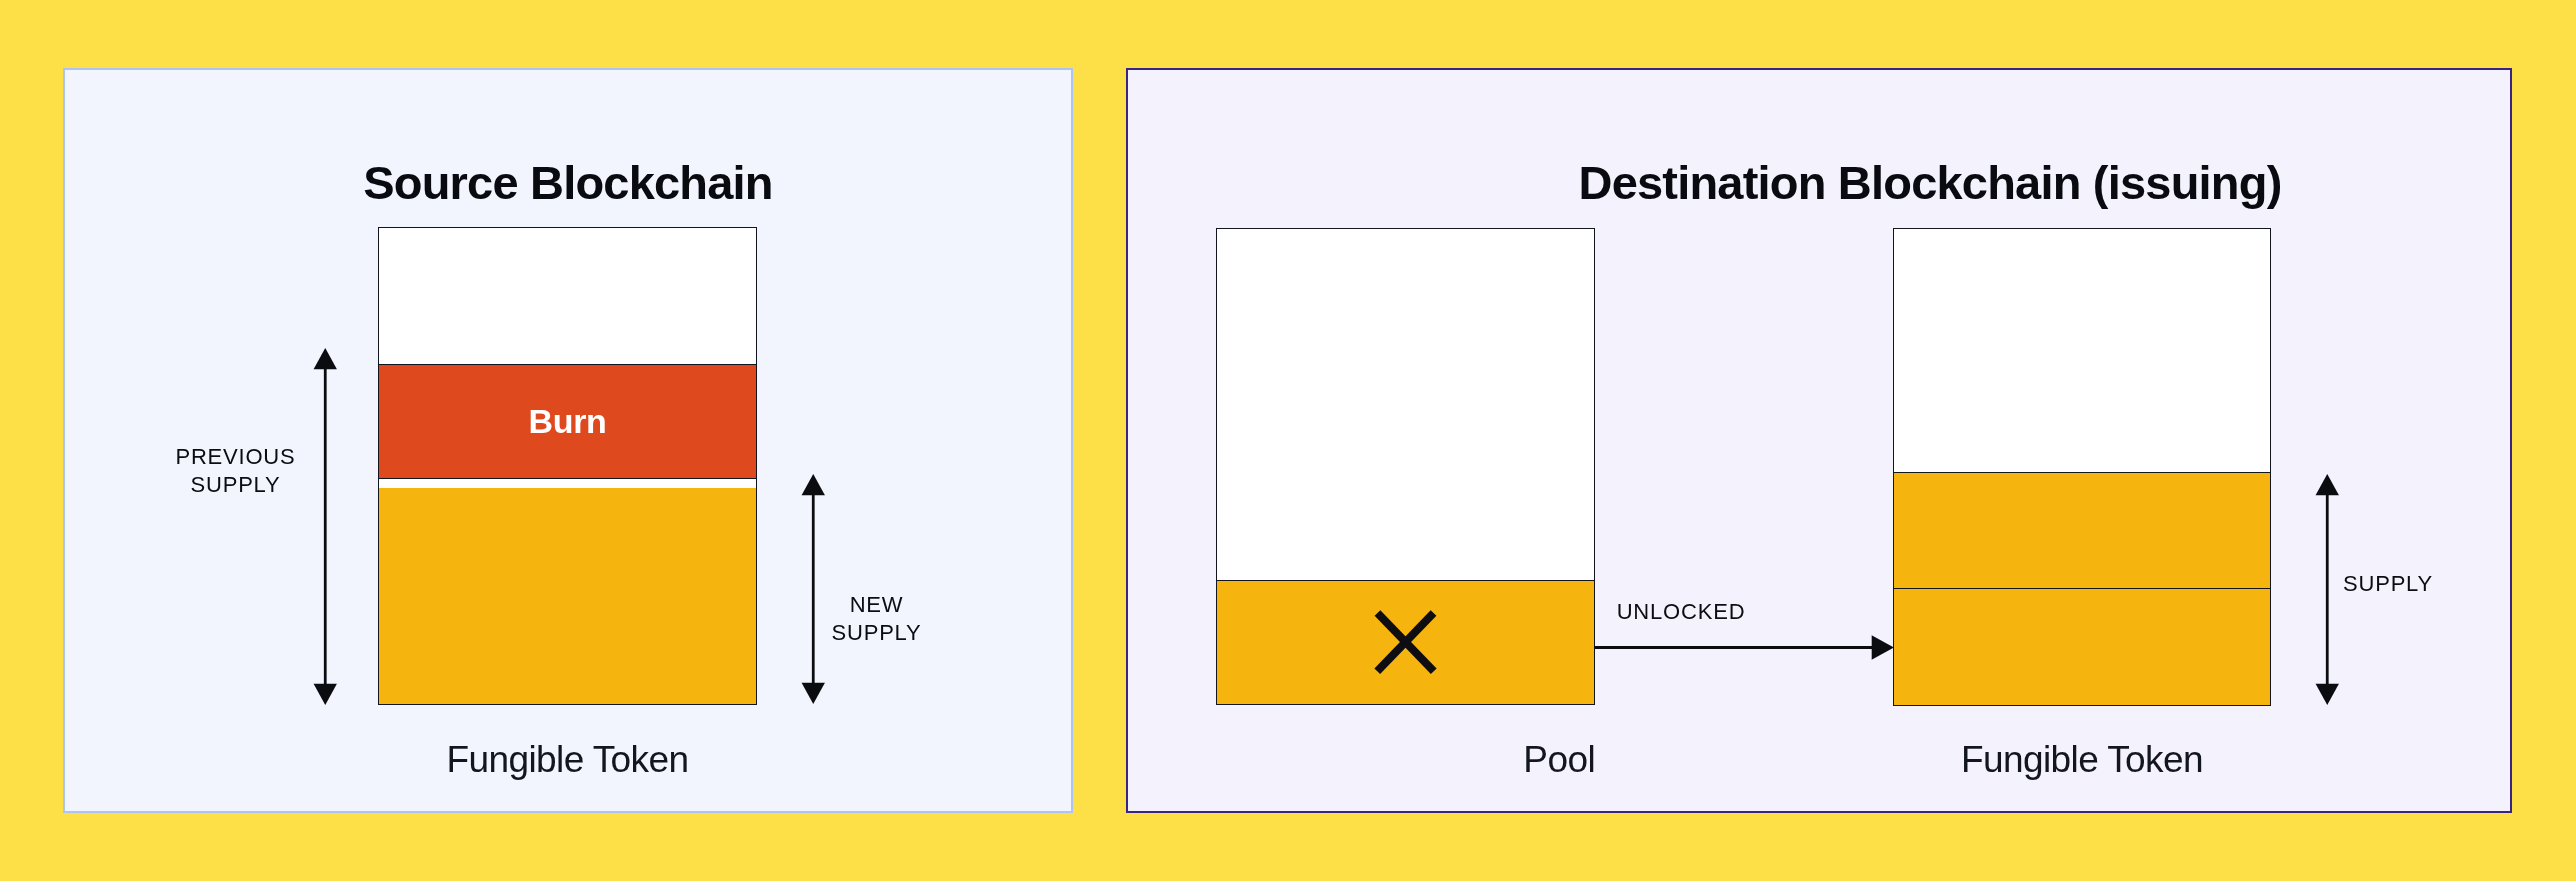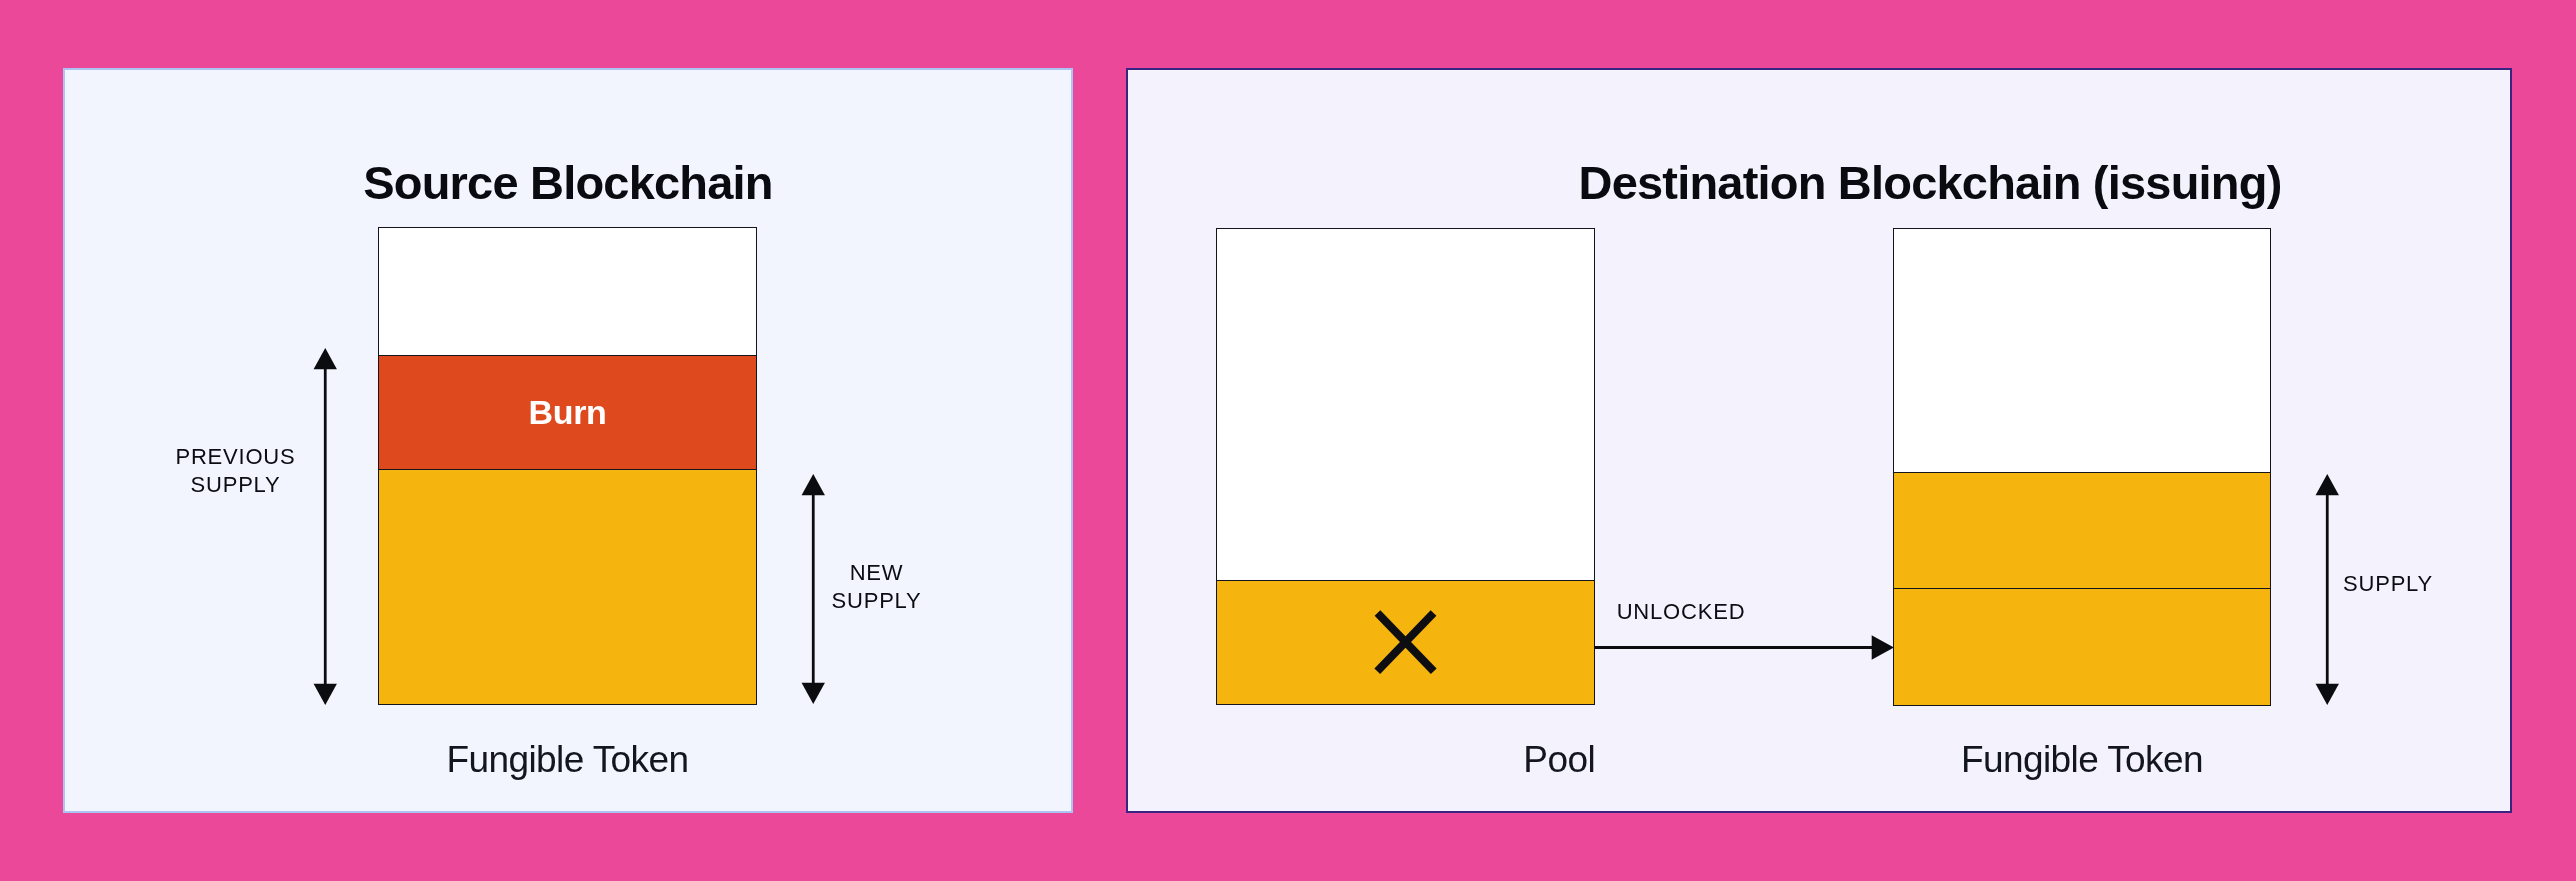--- a/index.html
+++ b/index.html
@@ -1,21 +1,21 @@
 <!DOCTYPE html>
 <html style="font-size:9px"><head>
 <meta charset="utf-8">
 <style>
   html, body { margin: 0; padding: 0; background: #ffffff; }
   * { box-sizing: border-box; }
   .canvas {
     position: relative;
     width: 2576px;
     height: 881px;
-    background: #ec4899;
+    background: #fde047;
     font-family: "Liberation Sans", sans-serif;
     color: #0b0c10;
     overflow: hidden;
     padding-left: 32px;
   }
 
   
   .panel { position: absolute; }
   .panel.source {
     left: 63px; top: 68px; width: 1010px; height: 745px;
@@ -40,21 +40,21 @@
   #destination-title { left: 1126px; top: 118px; width: 1576px; margin-left: 16px; }
 
   
   .bar {
     position: absolute;
     background: #ffffff;
     border: 1.7px solid #12151E;
     display: flex;
     flex-direction: column;
   }
-  #source-bar { left: 378px; top: 227px; width: 379px; height: 478px; }
+  #source-bar { left: 378px; top: 227px; width: 379px; height: 478px; gap: 9px; }
   #pool-bar   { left: 1216px; top: 228px; width: 379px; height: 477px; }
   #dest-bar   { left: 1893px; top: 228px; width: 378px; height: 478px; }
 
   .seg { width: 100%; }
   .seg.white { background: #ffffff; }
   .seg.red {
     background: #DE4A1E;
     border-top: 1.7px solid #12151E;
     border-bottom: 1.7px solid #12151E;
     display: flex; align-items: center; justify-content: center;
@@ -102,21 +102,21 @@
     position: absolute;
     text-align: center;
     font-size: 22px;
     font-weight: 400;
     letter-spacing: 0.8px;
     color: #0c0d12;
     line-height: 28px;
   }
   .measure-label .line { display: block; }
   #previous-supply-label { left: 124px;  top: 443px;  width: 223px; }
-  #new-supply-label      { left: 796px; top: 559px; width: 161px; }
+  #new-supply-label      { left: 796px; top: 591px; width: 161px; }
   #unlocked-label        { left: 1542px; top: 598px; width: 278px; }
   #supply-label          { left: 2313px; top: 570px; width: 150px; }
 
   
   .arrow-svg { position: absolute; display: block; }
   #previous-supply-arrow { left: 313px;  top: 347px; }
   #new-supply-arrow      { left: 801px; top: 473px; }
   #supply-arrow          { left: 2315px; top: 473px; }
   #unlocked-arrow        { left: 1595px; top: 629px; }
   .arrow-stroke { stroke: #0b0c10; stroke-width: 5px; }

